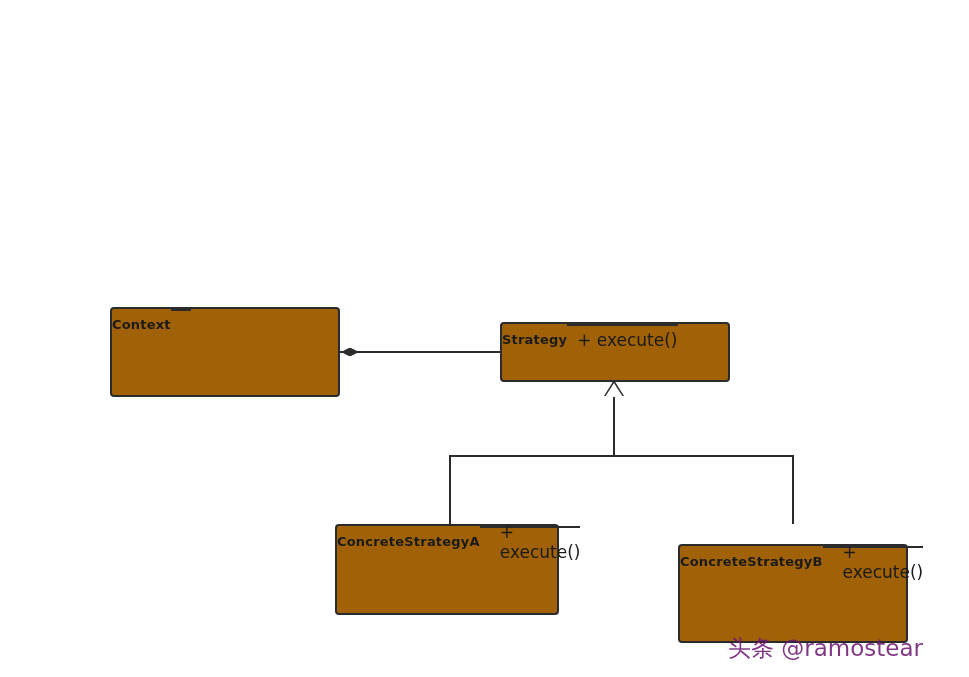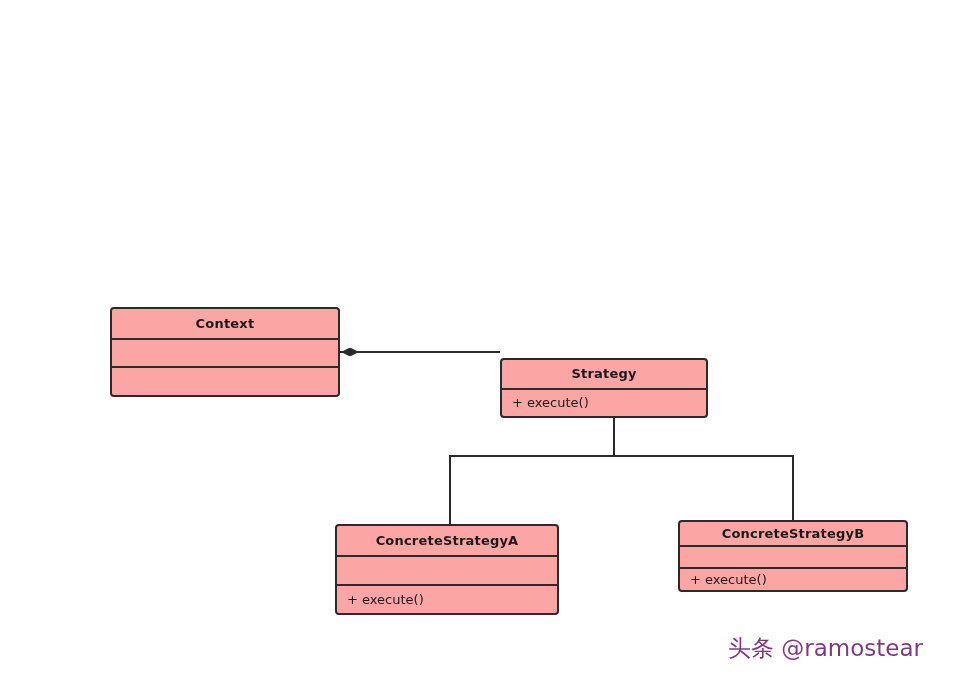--- a/index.html
+++ b/index.html
@@ -13,43 +13,43 @@
     height: 677px;
     background: #ffffff;
     overflow: hidden;
     font-family: "DejaVu Sans", "Liberation Sans", sans-serif;
   }
   .uml-class {
     position: absolute;
     box-sizing: border-box;
     border: 2px solid #2b2b2b;
     border-radius: 4px;
-    background: #fca5a5;
+    background: #a16207;
     display: flex;
-    flex-direction: column;
+    flex-direction: row;
   }
   .compartment {
     box-sizing: border-box;
     display: flex;
     align-items: center;
   }
   .compartment + .compartment {
     border-top: 2px solid #2b2b2b;
   }
   .class-title {
     justify-content: center;
     font-weight: bold;
     font-size: 13px;
     color: #1a1a1a;
     letter-spacing: 0.2px;
   }
   .class-member {
     justify-content: flex-start;
     padding-left: 10px;
-    font-size: 13px;
+    font-size: 17px;
     color: #1a1a1a;
   }
   .empty-compartment {
     
   }
   .edge {
     position: absolute;
     background: #2b2b2b;
   }
   .edge-h { height: 2px; }
@@ -105,32 +105,32 @@
   <div class="edge edge-v" style="left:449px; top:455px; height:69px;"></div>
 
   <div class="edge edge-v" style="left:792px; top:455px; height:69px;"></div>
 
   <div class="uml-class" style="left:110px; top:307px; width:230px; height:90px;">
     <div class="compartment class-title" style="height:30px;">Context</div>
     <div class="compartment class-member empty-compartment" style="height:30px;"></div>
     <div class="compartment class-member empty-compartment" style="height:30px;"></div>
   </div>
 
-  <div class="uml-class" style="left:500px; top:322px; width:208px; height:60px;margin-top:36px;">
+  <div class="uml-class" style="left:500px; top:322px; width:230px; height:60px;">
     <div class="compartment class-title" style="height:30px;">Strategy</div>
     <div class="compartment class-member" style="height:30px;">+ execute()</div>
   </div>
 
   <div class="uml-class" style="left:335px; top:524px; width:224px; height:91px;">
     <div class="compartment class-title" style="height:30px;">ConcreteStrategyA</div>
     <div class="compartment class-member empty-compartment" style="height:29px;"></div>
     <div class="compartment class-member" style="height:30px;">+ execute()</div>
   </div>
 
-  <div class="uml-class" style="left:678px; top:520px; width:230px; height:72px;">
+  <div class="uml-class" style="left:678px; top:544px; width:230px; height:99px;">
     <div class="compartment class-title" style="height:30px;">ConcreteStrategyB</div>
     <div class="compartment class-member empty-compartment" style="height:29px;"></div>
     <div class="compartment class-member" style="height:30px;">+ execute()</div>
   </div>
 
   <div class="watermark" style="left:728px; top:633px;">头条 @ramostear</div>
 
 </div>
 
 </body></html>

